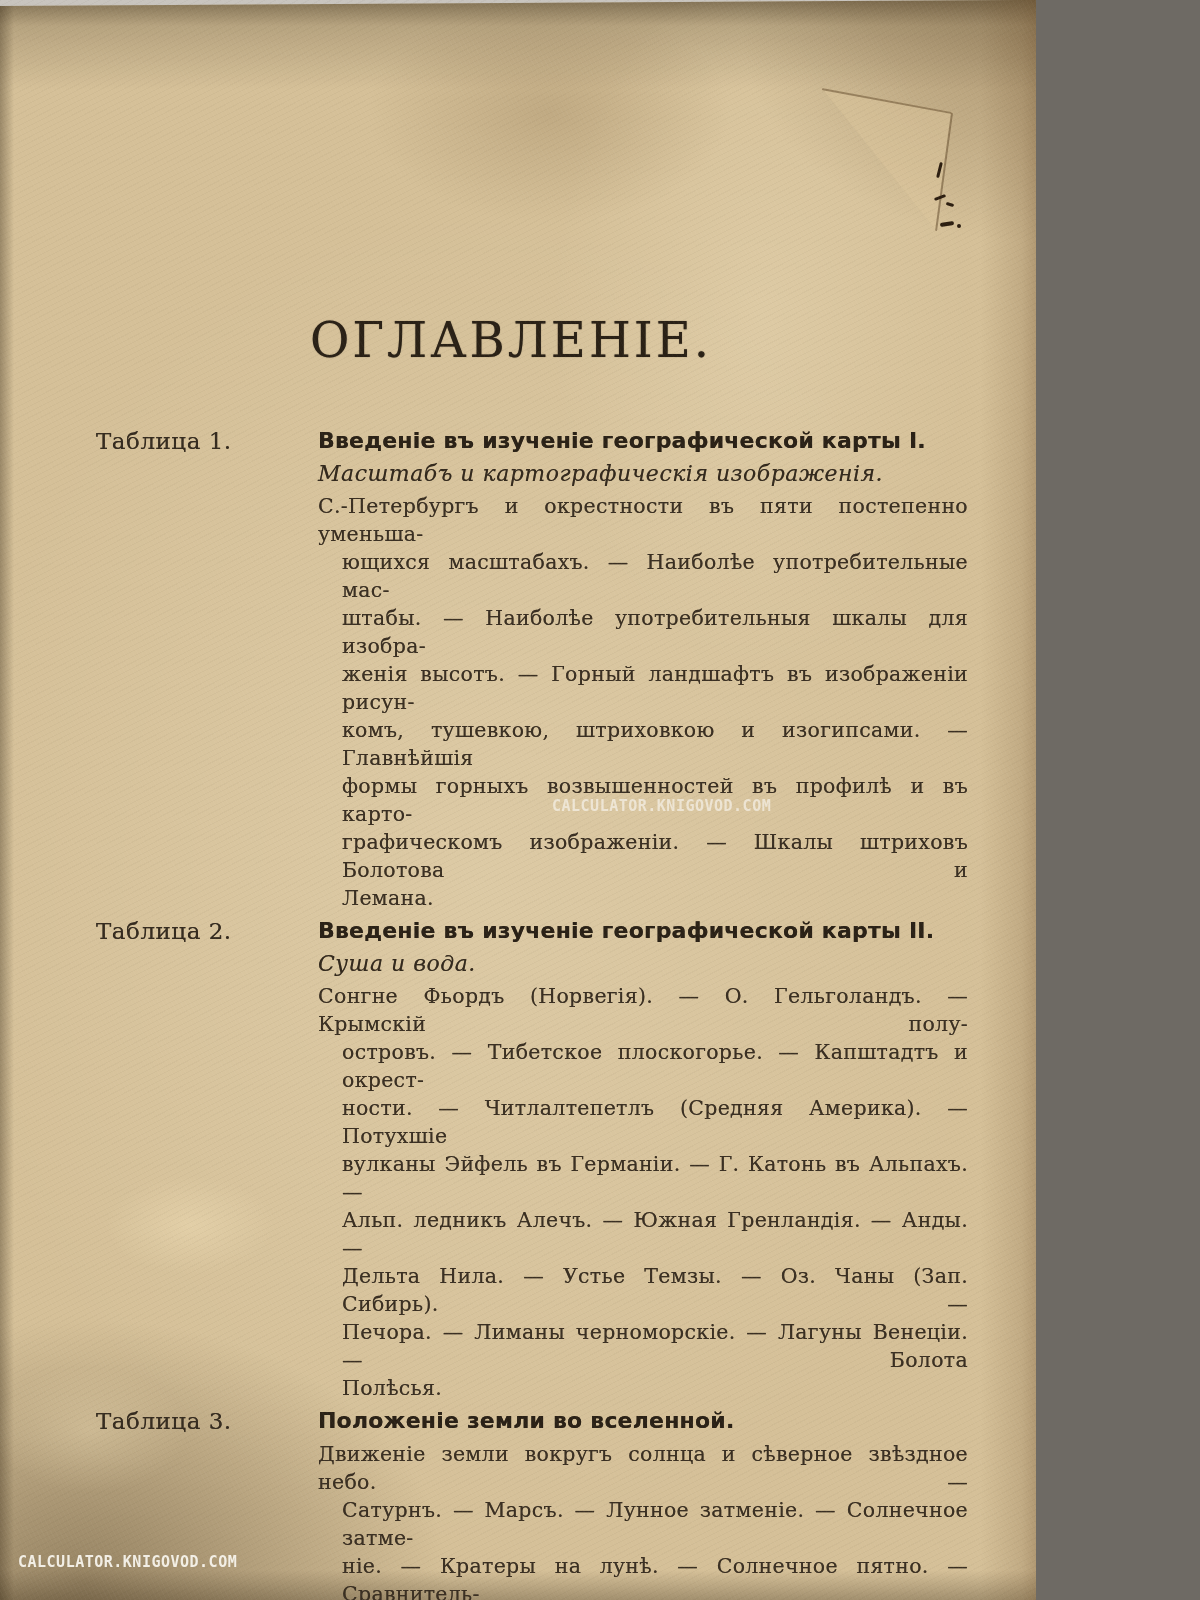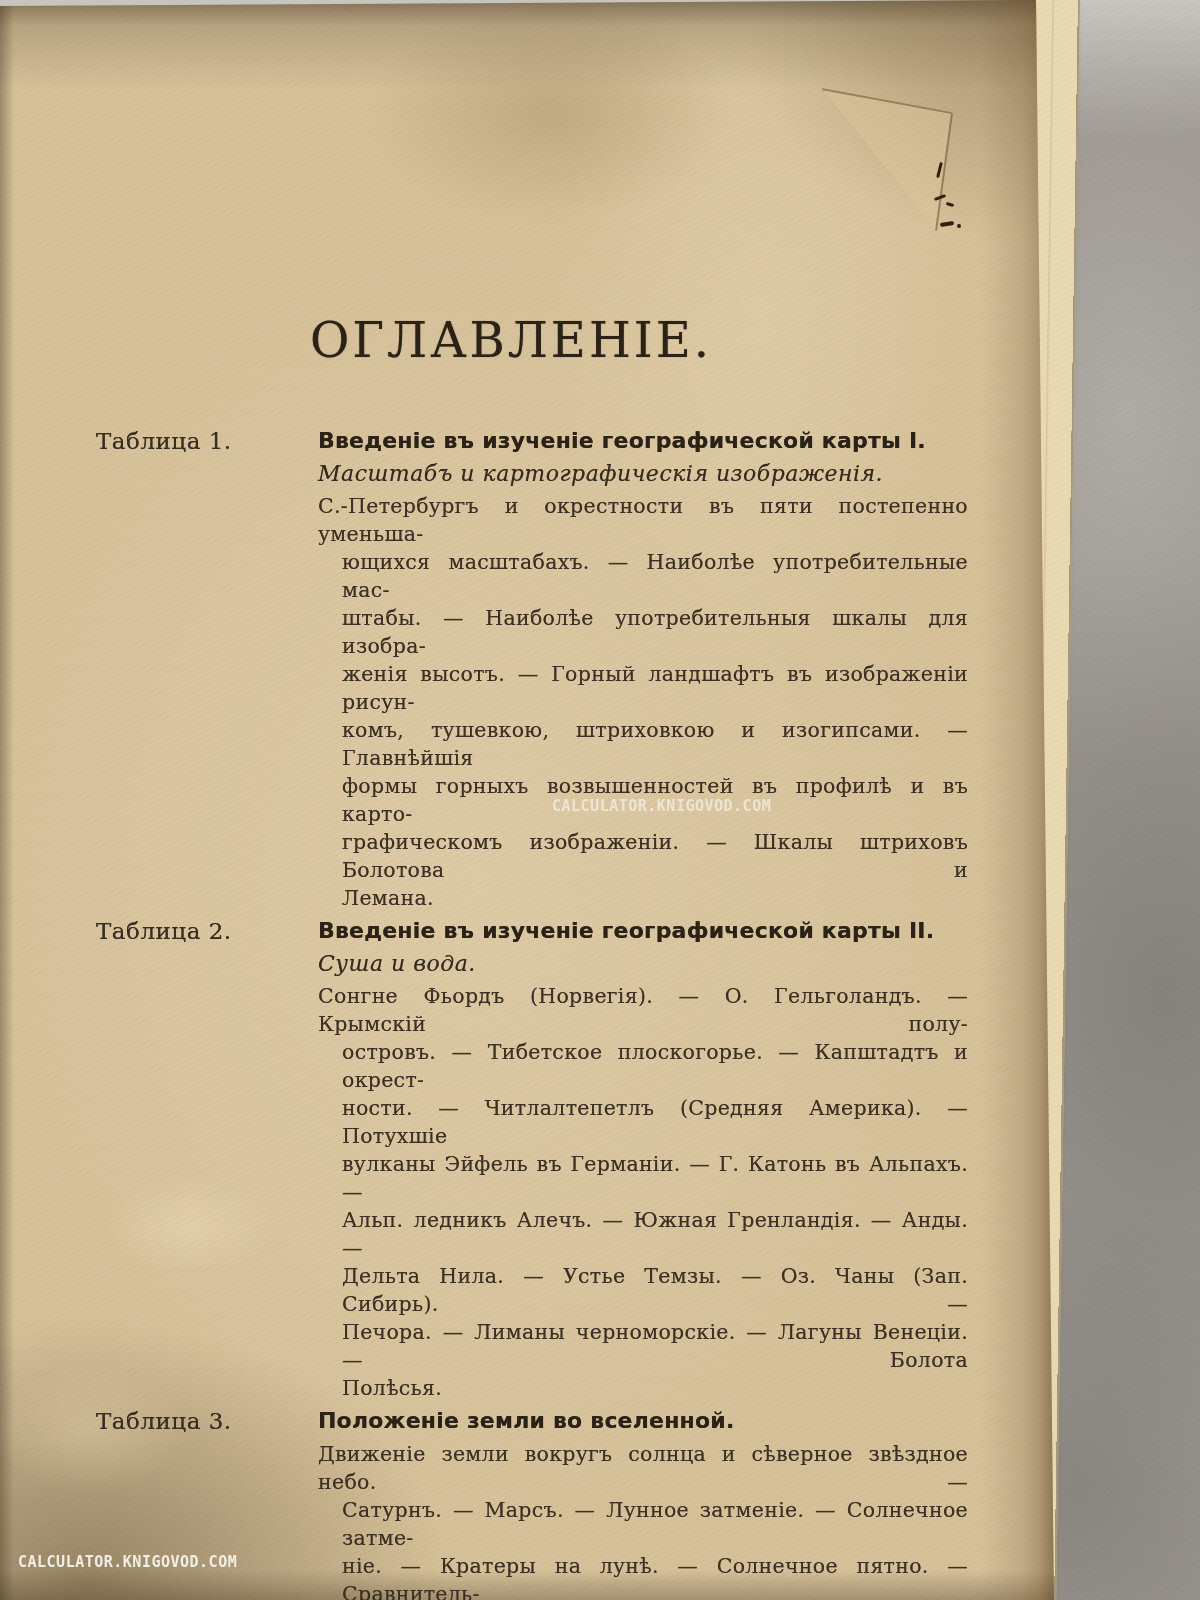--- a/index.html
+++ b/index.html
@@ -6,21 +6,21 @@
     --paper:#d5c098;
     --page-edge:#e8d9b0;
     --background:#9d9891;
     --ink:#3a2f22;
     --heading-ink:#2a2116;
     --watermark:#f7f4ec;
   }
   *{margin:0;padding:0;box-sizing:border-box;}
   html,body{background:#6e6a64;}
   .photo{
-    position:relative;width:1200px;height:1600px;overflow:hidden;
+    position:relative;width:1036px;height:1600px;overflow:hidden;
     font-family:"DejaVu Serif",serif;
   }
   
   .bg{
     position:absolute;inset:0;background-color:var(--background);
     background-image:
       linear-gradient(180deg,#c9c5bf 0,rgba(201,197,191,0) 140px),
       radial-gradient(300px 500px at 94% 26%,rgba(255,255,255,0.18),rgba(255,255,255,0) 70%),
       radial-gradient(380px 600px at 97% 62%,rgba(58,56,52,0.24),rgba(58,56,52,0) 75%),
       radial-gradient(320px 400px at 90% 93%,rgba(58,56,52,0.20),rgba(58,56,52,0) 75%);

